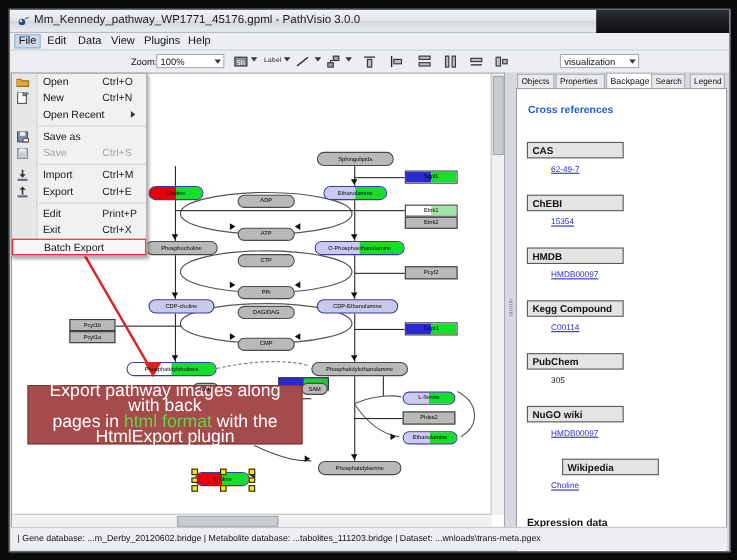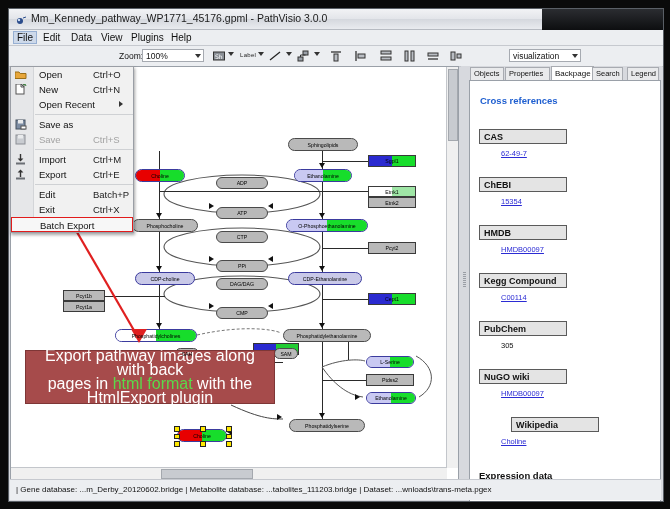--- a/index.html
+++ b/index.html
@@ -481,21 +481,21 @@
                 <path d="M5.5 8 v-6" stroke="#333" stroke-width="1.4"></path>
                 <path d="M2.6 3.5 L5.5 0.5 L8.4 3.5 Z" fill="#333"></path>
                 <rect x="1" y="8.5" width="9" height="2" fill="#6b6f75"></rect>
               </svg></span>
             <span class="lbl">Export</span>
             <span class="acc">Ctrl+E</span>
           </div>
           <div class="msep"></div>
           <div class="mrow">
             <span class="lbl">Edit</span>
-            <span class="acc">Batch+P</span>
+            <span class="acc">Print+P</span>
           </div>
           <div class="mrow">
             <span class="lbl">Exit</span>
             <span class="acc">Ctrl+X</span>
           </div>
           <div class="mrow hi">
             <span class="lbl">Batch Export</span>
           </div>
         </div>
   </div>

